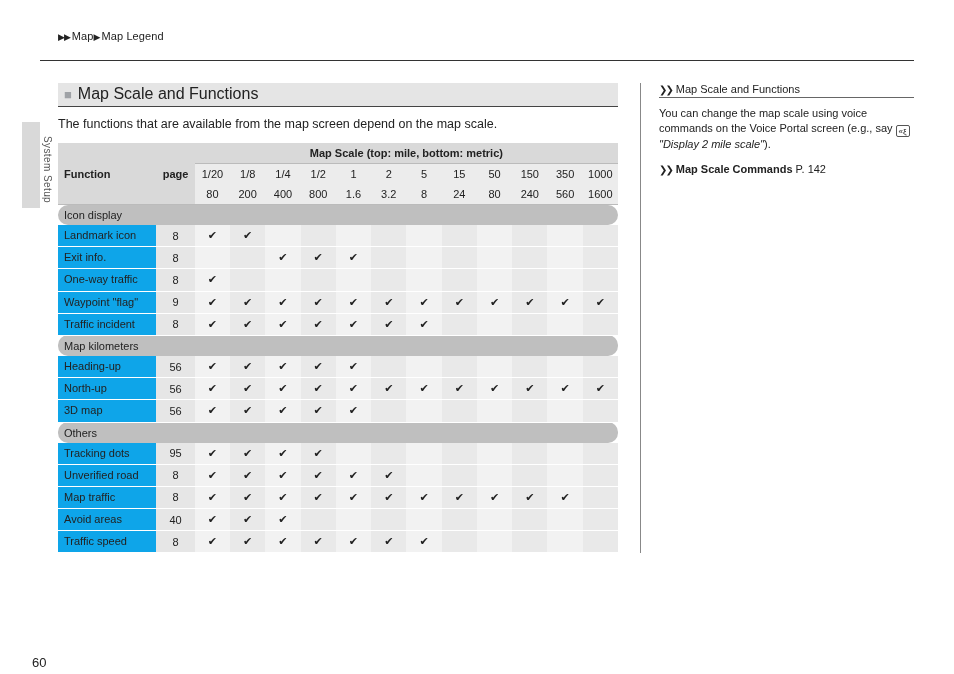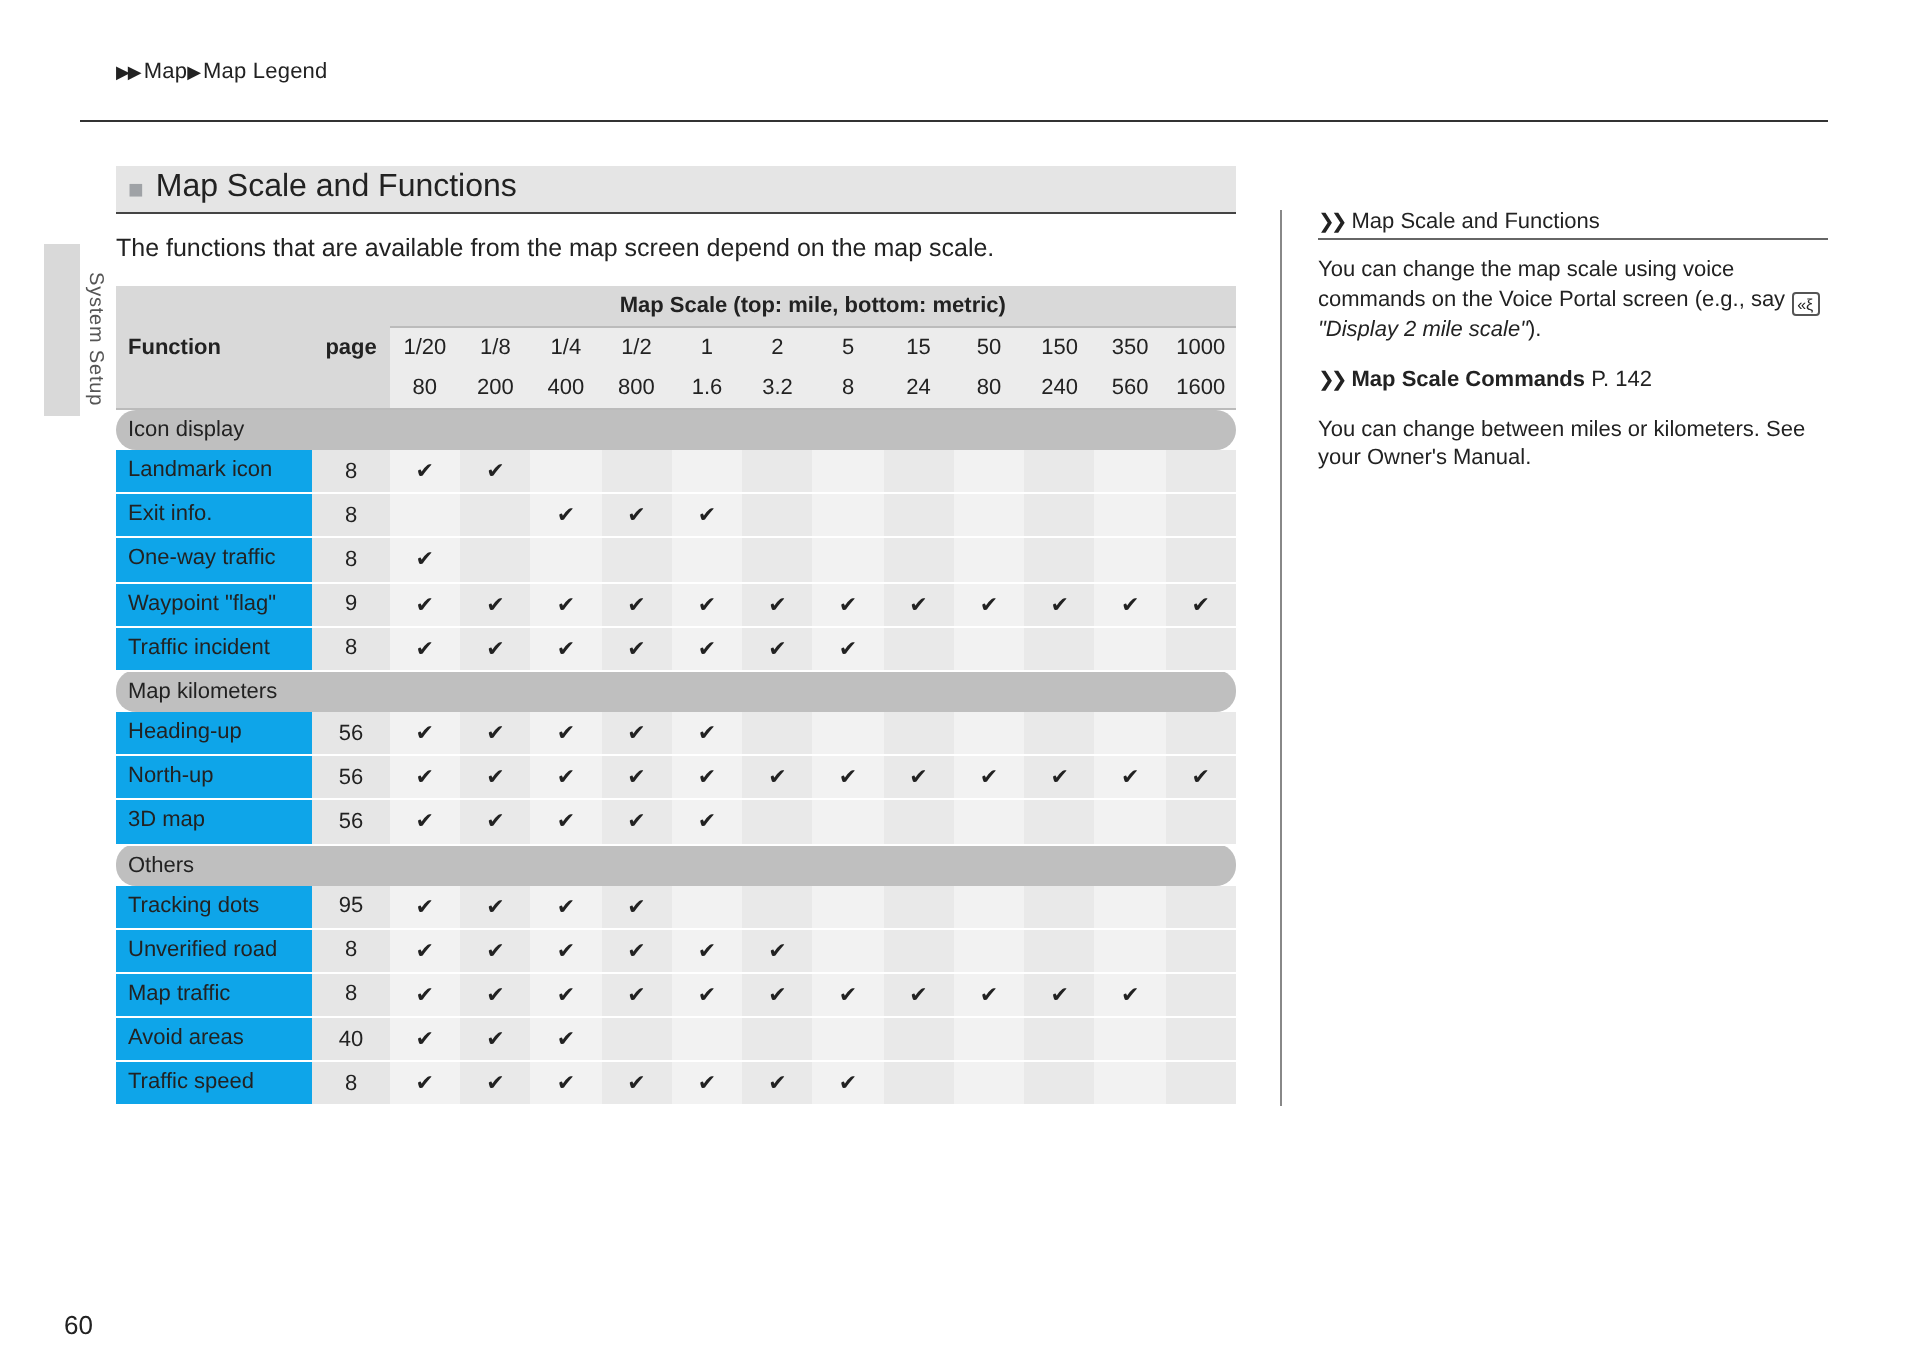--- a/index.html
+++ b/index.html
@@ -48,21 +48,21 @@
     margin-left: 18px;
   }
 
   .main { width: 560px; }
   .aside {
     flex: 1;
     border-left: 1px solid #888;
     padding-left: 18px;
     font-size: 11px;
     color: #222;
-    margin-top: 22px;
+    margin-top: 0;
   }
 
   .sec-title {
     background: #e5e5e5;
     padding: 2px 6px 3px 6px;
     font-size: 16px;
     font-weight: 400;
     border-bottom: 1px solid #444;
     display: flex; align-items: center; gap: 6px;
   }
@@ -425,18 +425,17 @@
       <hr class="aside-rule">
       <p>
         <span>You can change the map scale using voice commands on the Voice Portal screen (e.g., say </span>
         <span class="voice-ico">«ξ</span>
         <em>"Display 2 mile scale"</em><span>).</span>
       </p>
       <p class="linkline">
         <span class="dd">❯❯</span><b>Map Scale Commands</b>
         <span>P. </span><span>142</span>
       </p>
-      <p>You can change between miles or kilometers. See your Owner's Manual.</p>
     </div>
   </div>
 </div>
 
 <div class="pagenum">60</div>
 
 </body></html>

